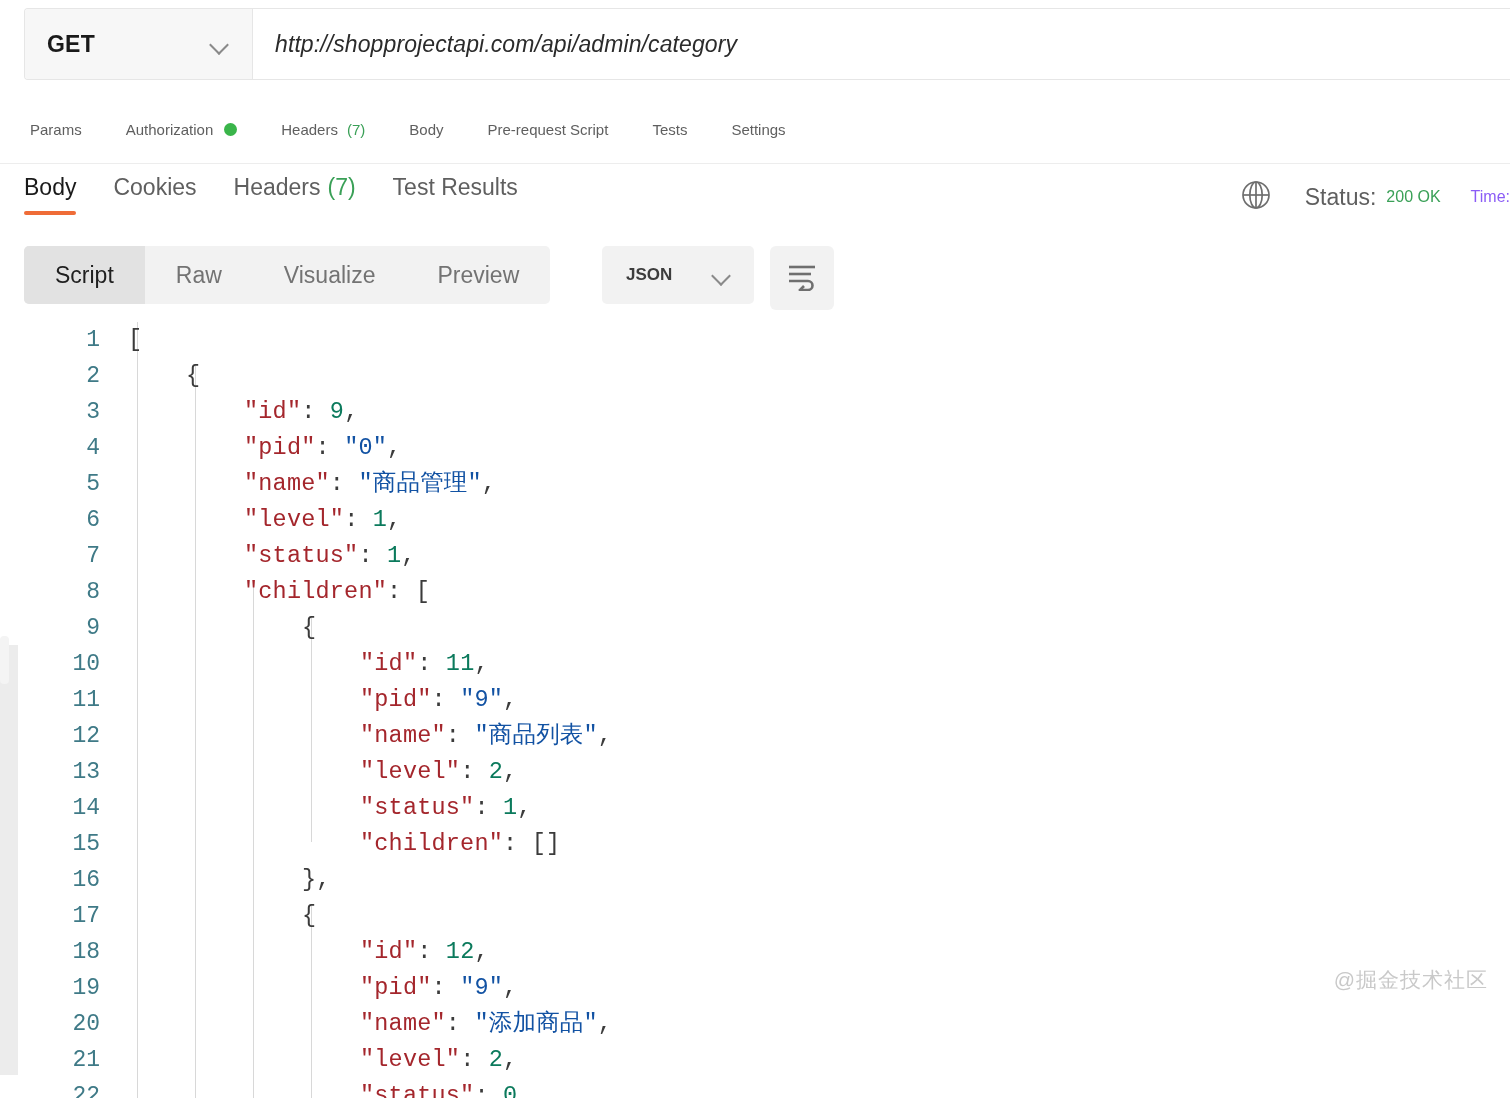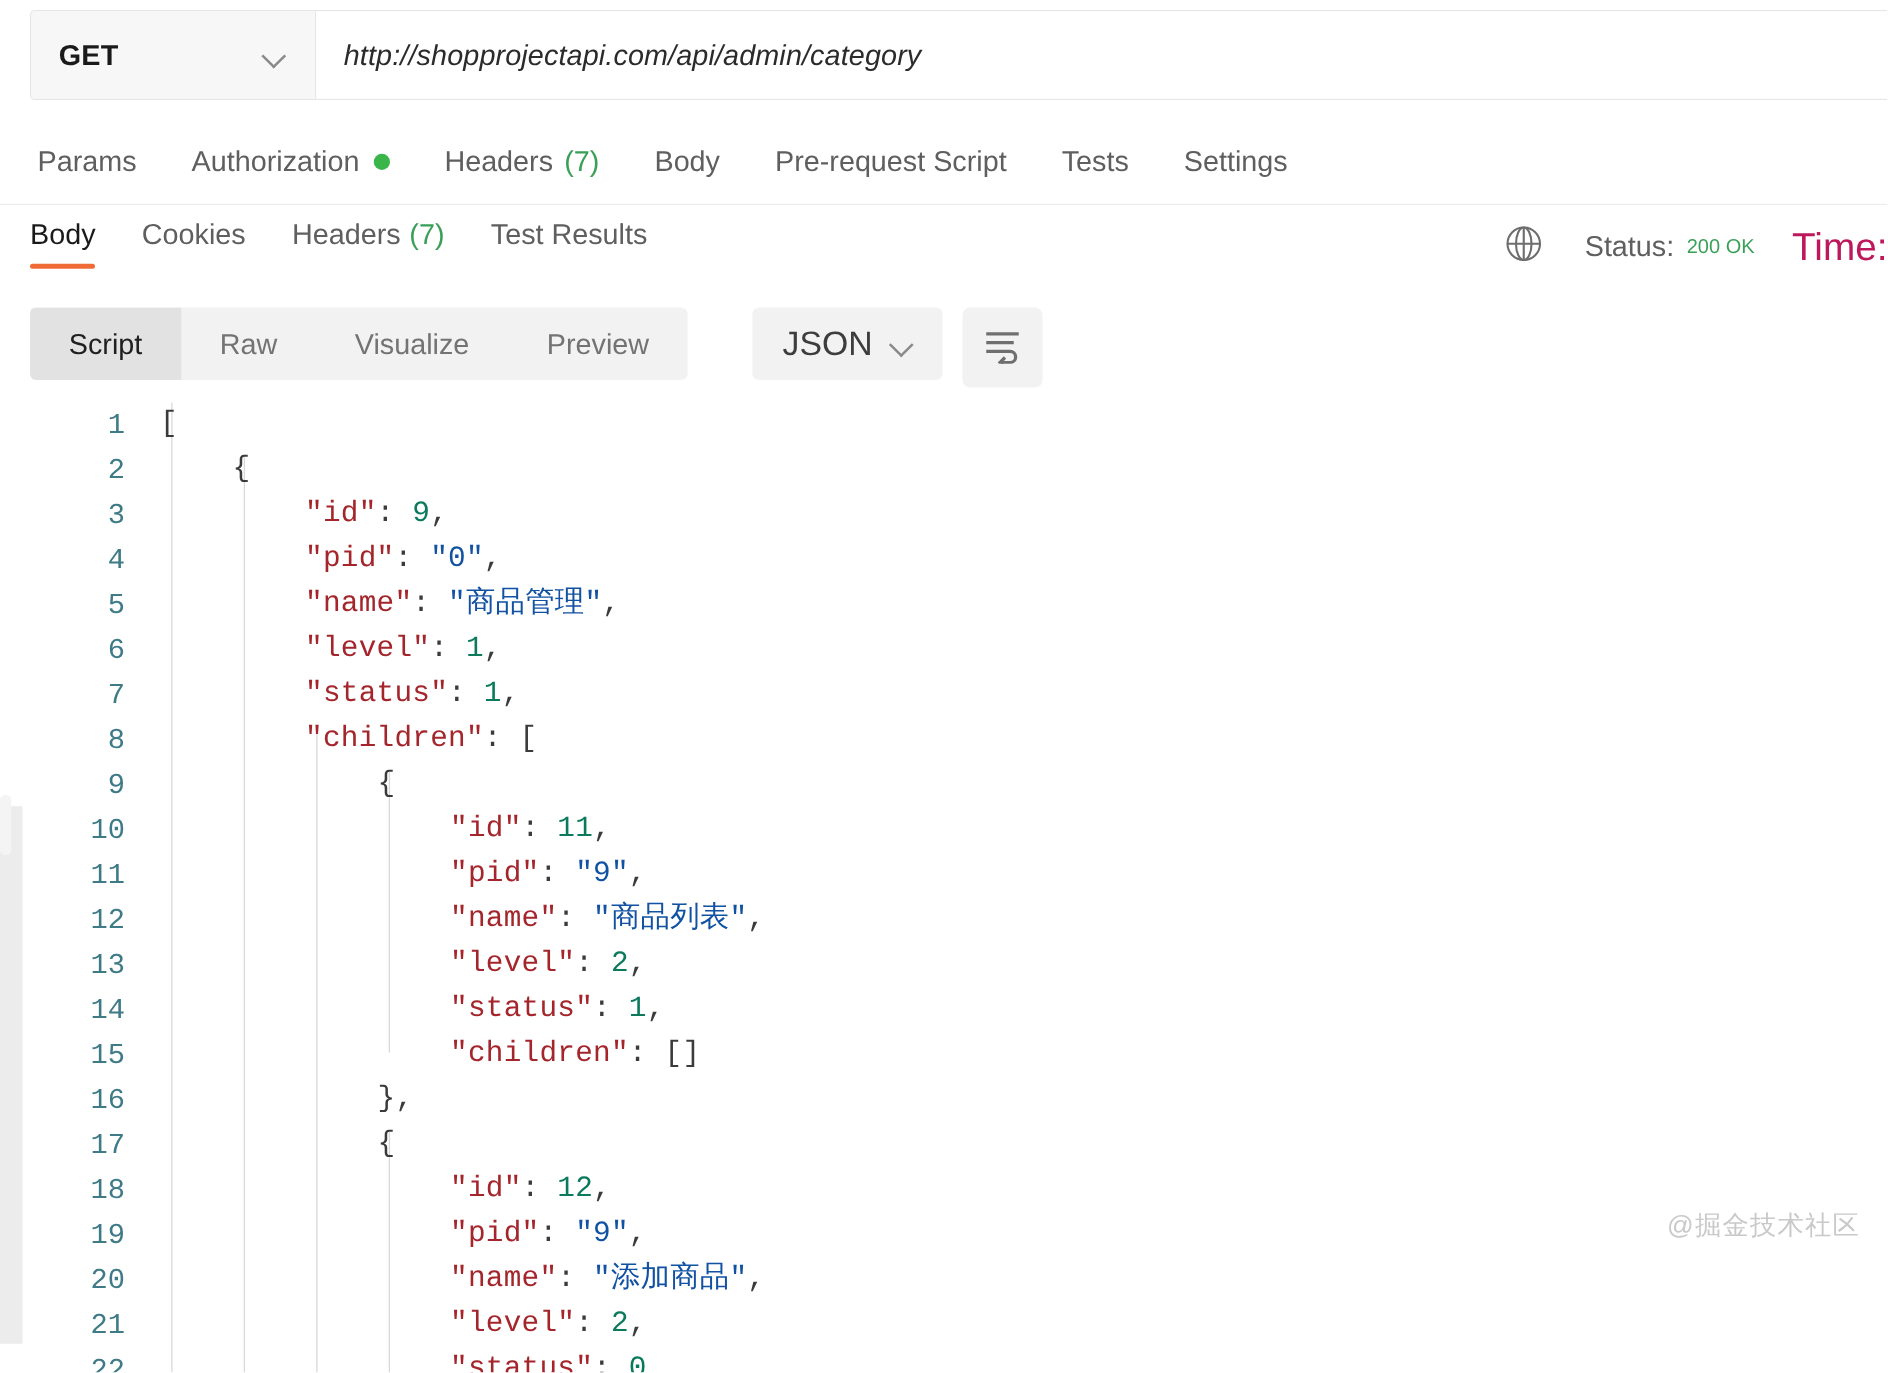--- a/index.html
+++ b/index.html
@@ -83,21 +83,21 @@
   
   .req-tabs {
     position: absolute;
     left: 0; top: 96px; width: 1510px; height: 68px;
     border-bottom: 1px solid #ededed;
     display: flex;
     align-items: center;
     padding-left: 30px;
   }
   .req-tab {
-    font-size: 23px;
+    font-size: 15px;
     color: #5f5f5f;
     margin-right: 44px;
     white-space: nowrap;
     display: flex;
     align-items: center;
     cursor: pointer;
   }
   .req-tab .cnt {
     color: #3aa057;
     margin-left: 9px;
@@ -153,22 +153,22 @@
     font-size: 23px;
     color: #5f5f5f;
     margin-right: 10px;
   }
   .status-val {
     font-size: 16px;
     color: #3aa057;
     margin-right: 30px;
   }
   .time-txt {
-    font-size: 31px;
-    color: #be185d;
+    font-size: 16px;
+    color: #8b5cf6;
   }
 
   
   .fmt-row {
     position: absolute;
     left: 0; top: 242px; width: 1510px; height: 74px;
   }
   .seg {
     position: absolute;
     left: 24px; top: 4px;
@@ -197,21 +197,21 @@
     height: 58px;
     min-width: 152px;
     background: #f2f2f2;
     border-radius: 5px;
     display: flex;
     align-items: center;
     justify-content: space-between;
     padding: 0 22px 0 24px;
     cursor: pointer;
   }
-  .json-sel .lbl { font-size: 27px; color: #3d3d3d; }
+  .json-sel .lbl { font-size: 17px; color: #3d3d3d; font-weight: bold; }
   .wrap-btn {
     position: absolute;
     left: 770px; top: 4px;
     width: 64px; height: 64px;
     background: #f2f2f2;
     border-radius: 6px;
     display: flex;
     align-items: center;
     justify-content: center;
     cursor: pointer;

